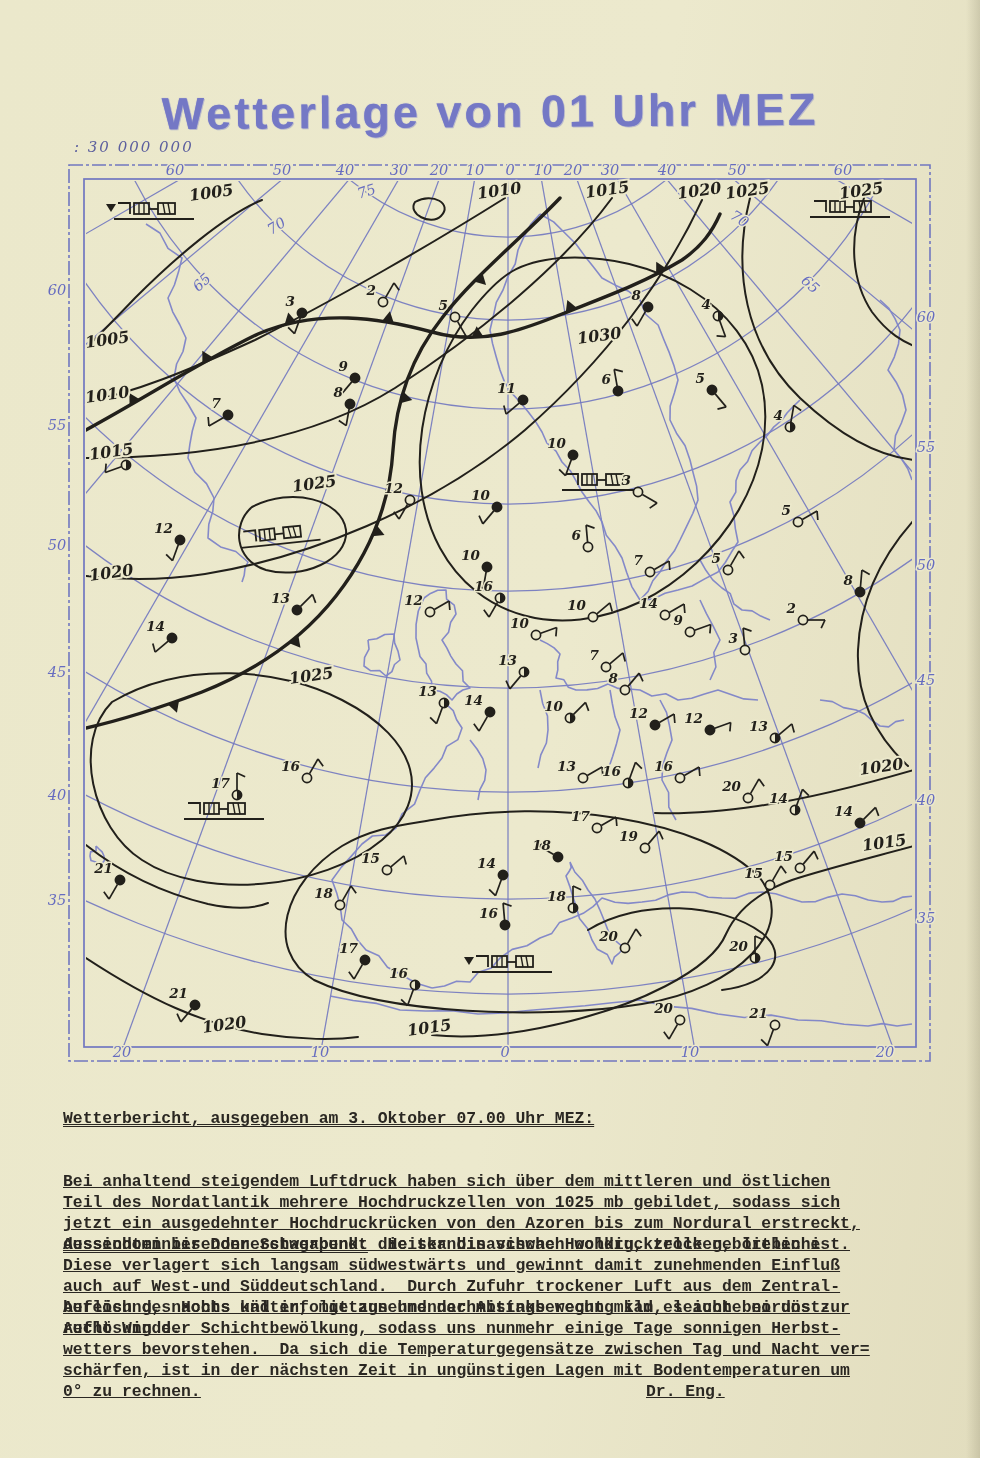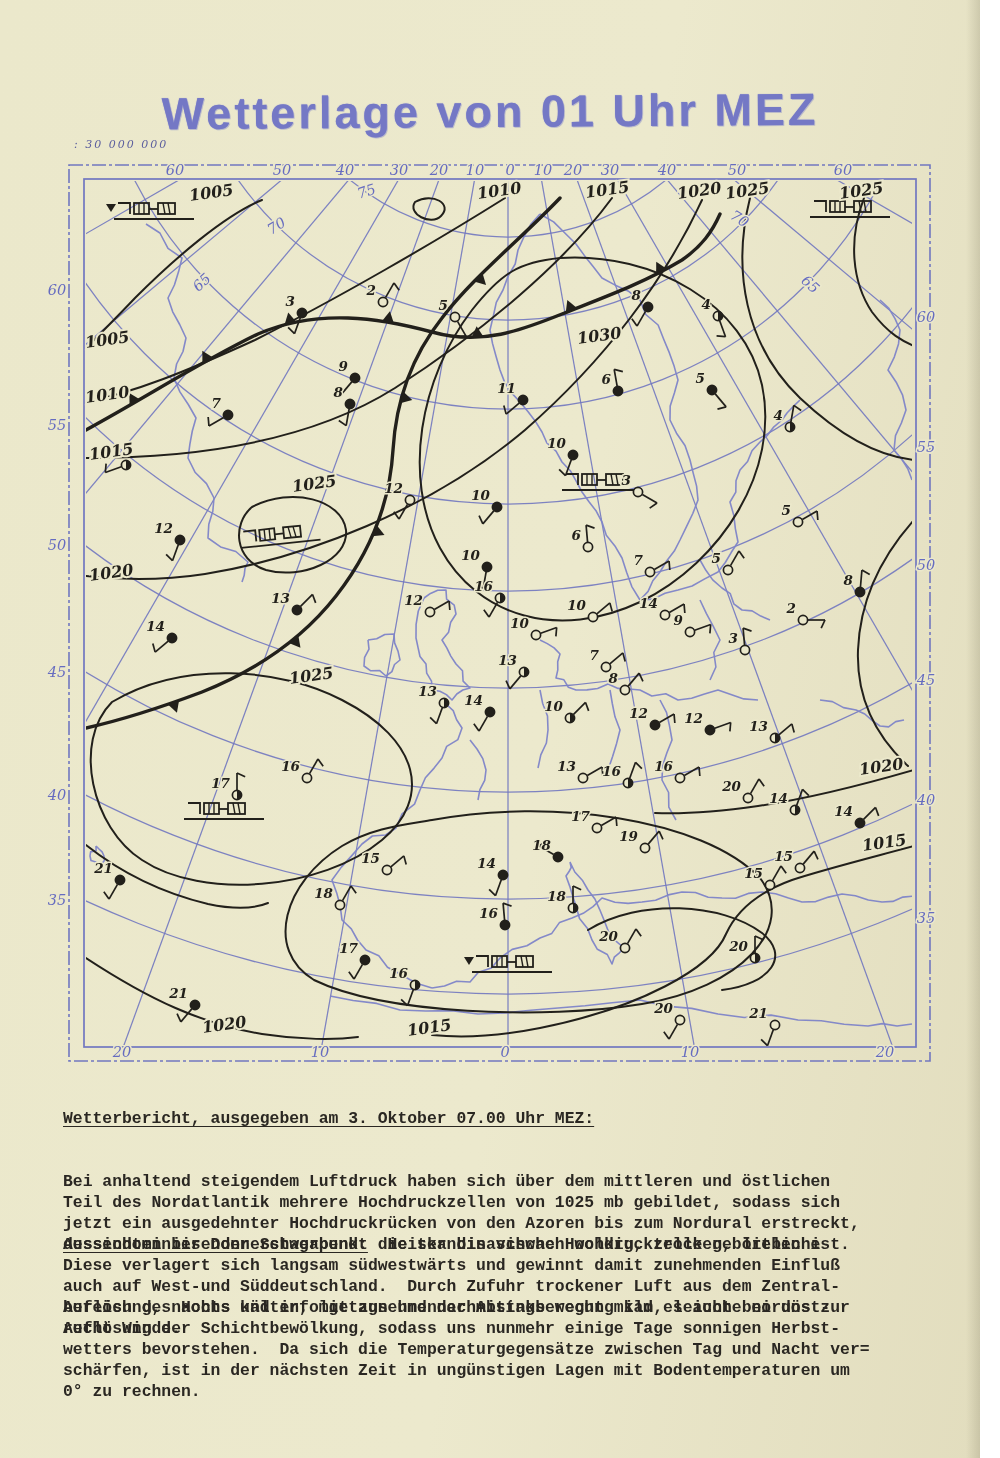--- a/index.html
+++ b/index.html
@@ -11,31 +11,31 @@
   .page::after{content:"";position:absolute;right:0;top:0;width:14px;height:100%;
     background:linear-gradient(90deg,rgba(0,0,0,0),rgba(90,85,60,.18));pointer-events:none;}
   .stamp-title{
     position:absolute;left:0;top:86px;width:100%;text-align:center;
     font-size:45px;font-weight:700;letter-spacing:3px;color:#7478c5;
     text-shadow:0 0 1px #8b8ed0, 1px 1px 0 rgba(116,120,197,.35);
     transform:rotate(-.4deg);
   }
   .scale-note{
     position:absolute;left:74px;top:138px;font-family:"DejaVu Serif",serif;
-    font-style:italic;font-size:11px;color:#5c5f9e;letter-spacing:2px;
+    font-style:italic;font-size:15px;color:#5c5f9e;letter-spacing:2px;
   }
   .map-svg{position:absolute;left:0;top:0;pointer-events:none;}
   .report{
     position:absolute;left:63px;top:1066px;width:885px;
     font-family:"Liberation Mono",monospace;font-size:16.4px;line-height:21px;
     font-weight:700;color:#2a2722;white-space:pre;letter-spacing:0;
   }
   .report .u{text-decoration:underline;text-underline-offset:3px;}
   .report .sig{margin-left:583px;margin-top:21px;}
-  .report div{height:21px;}
+  .report div{height:21px;text-decoration:underline;}
 </style>
 </head>
 <body>
 
 <div class="page">
   <div class="stamp-title">Wetterlage von 01 Uhr MEZ</div>
   <div class="scale-note">: 30 000 000</div>
 
   <svg id="map" class="map-svg" width="1000" height="1458" viewBox="0 0 1000 1458" aria-hidden="true">
       <g>
@@ -687,14 +687,15 @@
         <text x="737" y="223" text-anchor="middle" font-family="&quot;DejaVu Serif&quot;,serif" font-style="italic" font-size="14.5" fill="#666cc0" stroke="#ebe8cb" stroke-width="3" paint-order="stroke" transform="rotate(32 737 223)">70</text>
         <text x="807" y="288" text-anchor="middle" font-family="&quot;DejaVu Serif&quot;,serif" font-style="italic" font-size="14.5" fill="#666cc0" stroke="#ebe8cb" stroke-width="3" paint-order="stroke" transform="rotate(42 807 288)">65</text>
       </g>
     </svg>
 
   <div class="report">
     <div><span class="u">Wetterbericht, ausgegeben am 3. Oktober 07.00 Uhr MEZ:</span></div>
     <div id="report-body"><div>Bei anhaltend steigendem Luftdruck haben sich über dem mittleren und östlichen</div><div>Teil des Nordatlantik mehrere Hochdruckzellen von 1025 mb gebildet, sodass sich</div><div>jetzt ein ausgedehnter Hochdruckrücken von den Azoren bis zum Nordural erstreckt,</div><div>dessendominierender Schwerpunkt die skandinavische Hochdruckzelle geblieben ist.</div><div>Diese verlagert sich langsam südwestwärts und gewinnt damit zunehmenden Einfluß</div><div>auch auf West-und Süddeutschland.  Durch Zufuhr trockener Luft aus dem Zentral-</div><div>bereich des Hochs und infolge zunehmender Absinkbewegung kam es auch bei uns zur</div><div>Auflösung der Schichtbewölkung, sodass uns nunmehr einige Tage sonnigen Herbst-</div><div>wetters bevorstehen.  Da sich die Temperaturgegensätze zwischen Tag und Nacht ver=</div><div>schärfen, ist in der nächsten Zeit in ungünstigen Lagen mit Bodentemperaturen um</div><div>0° zu rechnen.</div></div>
     <div id="outlook-first"><span class="u">Aussichten bis Donnerstagabend:</span><span id="outlook-rest">  Heiter bis schwach wolkig, trocken, örtliche</span></div>
     <div id="outlook-more"><div>Auflösung, nachts kälter, mittags und nachmittags recht mild, leichte nordöst-</div><div>recht Winde.</div></div>
+    <div class="sig">Dr. Eng.</div>
   </div>
 </div>
 
 </body></html>

